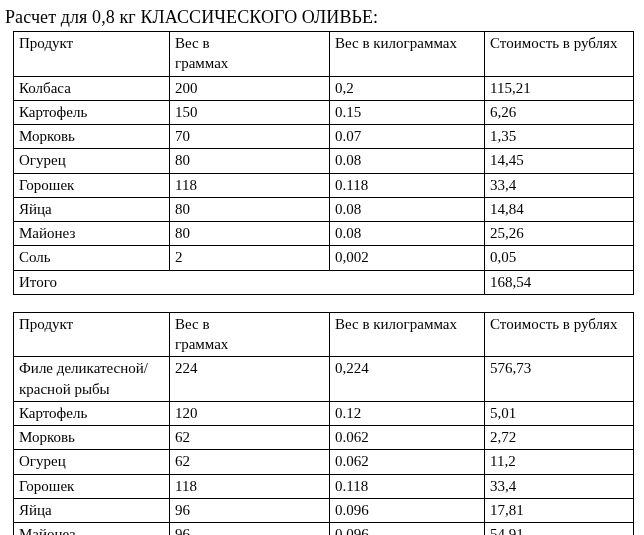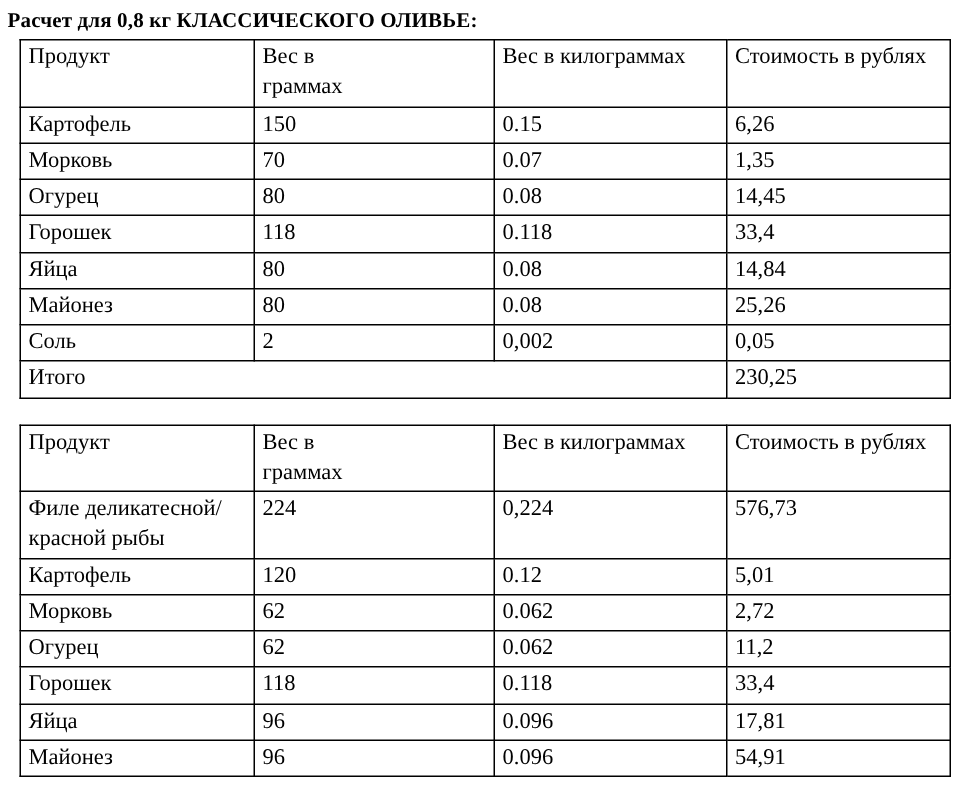--- a/index.html
+++ b/index.html
@@ -11,22 +11,22 @@
     width: 644px;
     height: 535px;
     box-sizing: border-box;
     background: #ffffff;
     color: #000000;
     font-family: "Liberation Serif", "DejaVu Serif", serif;
     padding: 5px 0 0 5px;
     overflow: hidden;
   }
   .table-title {
-    font-size: 14px;
-    font-weight: bold;
+    font-size: 18px;
+    font-weight: normal;
     margin: 2px 0 3px 0;
     letter-spacing: 0.1px;
   }
   table.calc-table {
     border-collapse: collapse;
     table-layout: fixed;
     width: 620px;
     margin-left: 8px;
     margin-bottom: 17px;
     font-size: 15px;
@@ -69,20 +69,26 @@
         <tr>
           <th>Продукт</th>
           <th>Вес в
 граммах</th>
           <th>Вес в килограммах</th>
           <th>Стоимость в рублях</th>
         </tr>
       </thead>
       <tbody>
           <tr>
+            <td>Колбаса</td>
+            <td>200</td>
+            <td>0,2</td>
+            <td>115,21</td>
+          </tr>
+          <tr>
             <td>Картофель</td>
             <td>150</td>
             <td>0.15</td>
             <td>6,26</td>
           </tr>
           <tr>
             <td>Морковь</td>
             <td>70</td>
             <td>0.07</td>
             <td>1,35</td>
@@ -114,21 +120,21 @@
           <tr>
             <td>Соль</td>
             <td>2</td>
             <td>0,002</td>
             <td>0,05</td>
           </tr>
         </tbody>
       <tfoot>
         <tr>
           <td colspan="3" class="total-label">Итого</td>
-          <td class="total-value">230,25</td>
+          <td class="total-value">168,54</td>
         </tr>
       </tfoot>
     </table>
   </section>
 
   <section>
     <table class="calc-table">
       <colgroup>
         <col class="c-product">
           <col class="c-grams">

